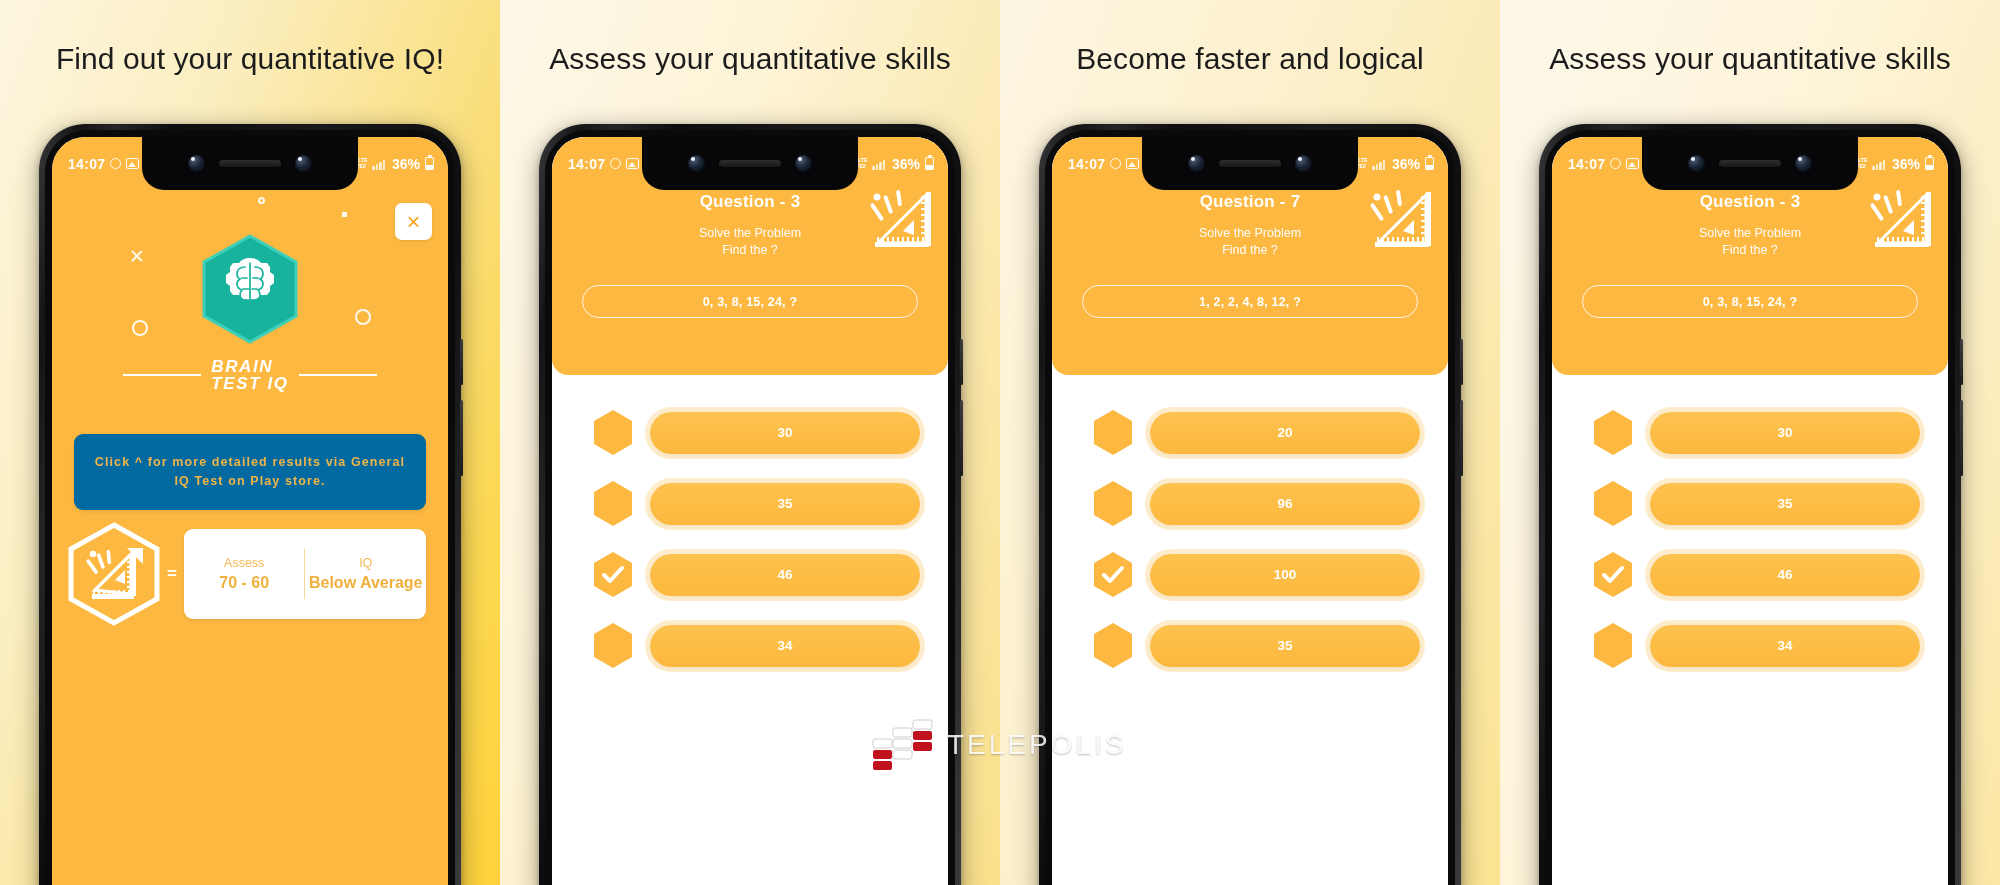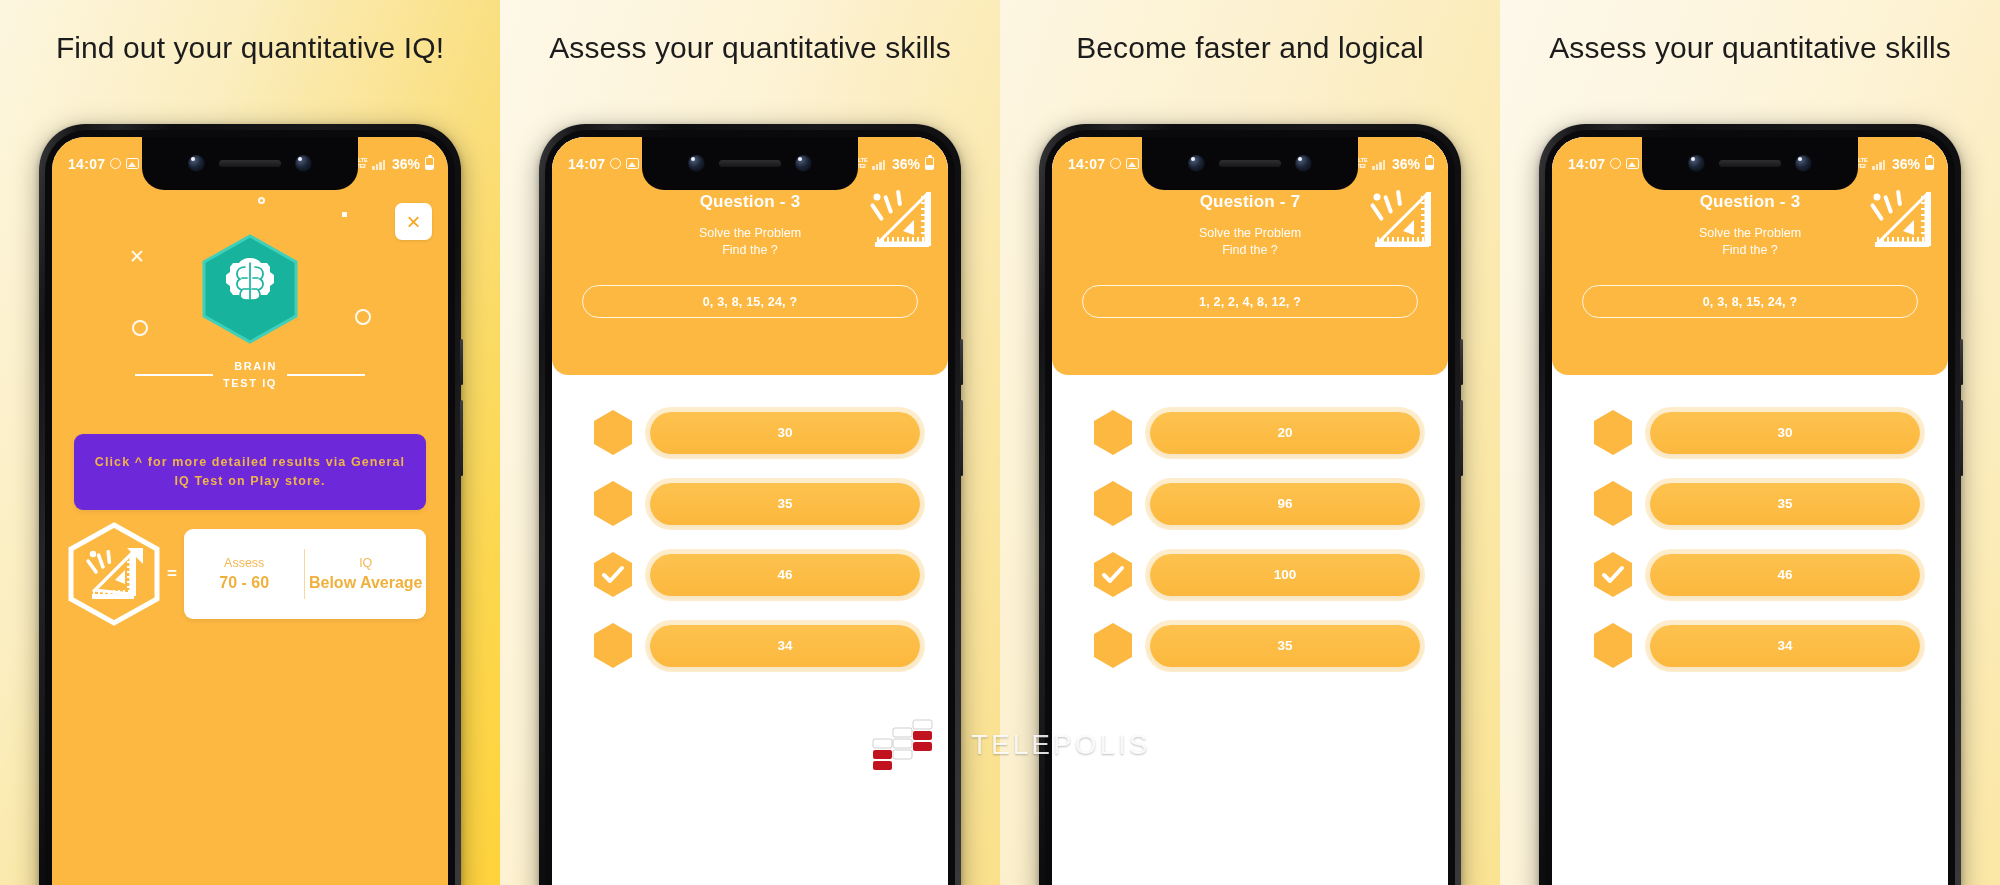--- a/index.html
+++ b/index.html
@@ -28,21 +28,21 @@
   .panel.p2 .bg { background: linear-gradient(110deg, #fdf8e8 0%, #fdf3d6 35%, #fbe9ae 70%, #fae08a 100%); }
   .panel.p3 .bg { background: linear-gradient(110deg, #fdf6e2 0%, #fcf0cc 40%, #fbe9ad 75%, #fae391 100%); }
   .panel.p4 .bg { background: linear-gradient(110deg, #fdf8ea 0%, #fdf4da 40%, #fcedbe 78%, #fbe7a4 100%); }
 
   .headline {
     position: relative; z-index: 2;
     text-align: center;
     font-size: 30px;
     color: #1c1c1c;
     letter-spacing: .1px;
-    padding-top: 31px;
+    padding-top: 42px;
     font-weight: 400;
     white-space: nowrap;
   }
 
   
   .phone {
     position: absolute;
     left: 50%;
     transform: translateX(-50%);
     top: 124px;
@@ -201,28 +201,28 @@
   }
   .hex {
     width: 100%; height: 100%;
   }
   .brand-row {
     display: flex; align-items: center; justify-content: center;
     width: 100%; margin-top: 14px; gap: 10px;
   }
   .brand-line { height: 2px; background: #ffffff; width: 78px; }
   .brand-text {
-    color: #fff; font-weight: 700; font-size: 11px;
-    letter-spacing: 1.6px; text-align: right; line-height: 17px;
+    color: #fff; font-weight: 700; font-size: 17px;
+    letter-spacing: 1.6px; text-align: left; line-height: 17px; font-style: italic;
   }
 
   .note-card {
     position: absolute;
     left: 22px; right: 22px; top: 297px;
-    background: #6d28d9;
+    background: #0369a1;
     border-radius: 9px;
     padding: 19px 14px;
     text-align: center;
     box-shadow: 0 2px 5px rgba(0,0,0,.07);
   }
   .note-card p {
     color: #f0b547;
     font-weight: 700;
     font-size: 12.5px;
     letter-spacing: 1.1px;
@@ -328,21 +328,20 @@
     display: flex; align-items: center; gap: 13px;
     pointer-events: none;
   }
   .wm-mark { display:block; }
   .wm-text {
     font-size: 28px;
     letter-spacing: 3px;
     color: rgba(255,255,255,.86);
     font-weight: 400;
     text-shadow: 0 1px 2px rgba(0,0,0,.25);
-    margin-left: 24px;
   }
 </style>
 </head>
 <body>
 
 <div class="stage">
 
   <div class="panel p1">
     <div class="bg"></div>
     <div class="headline">Find out your quantitative IQ!</div>

